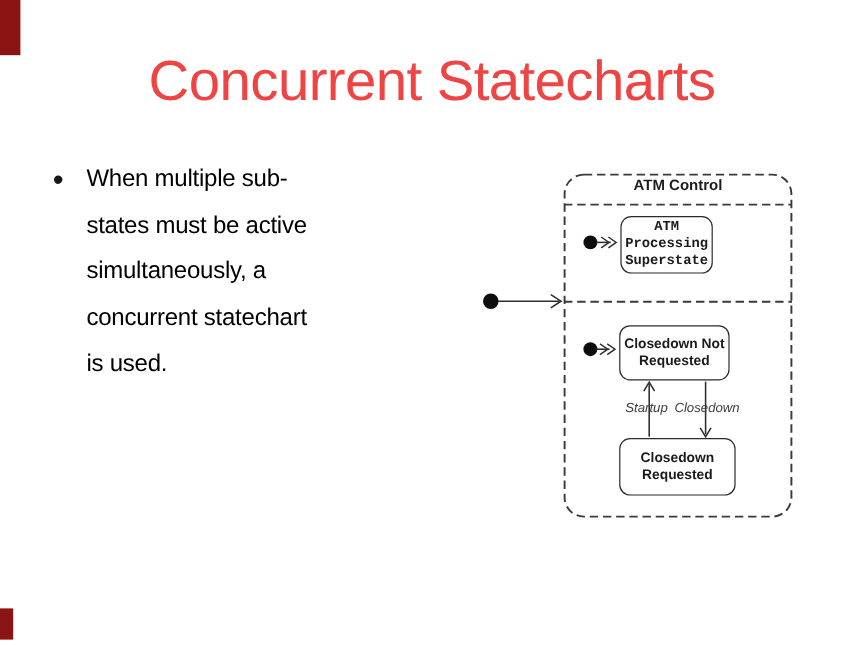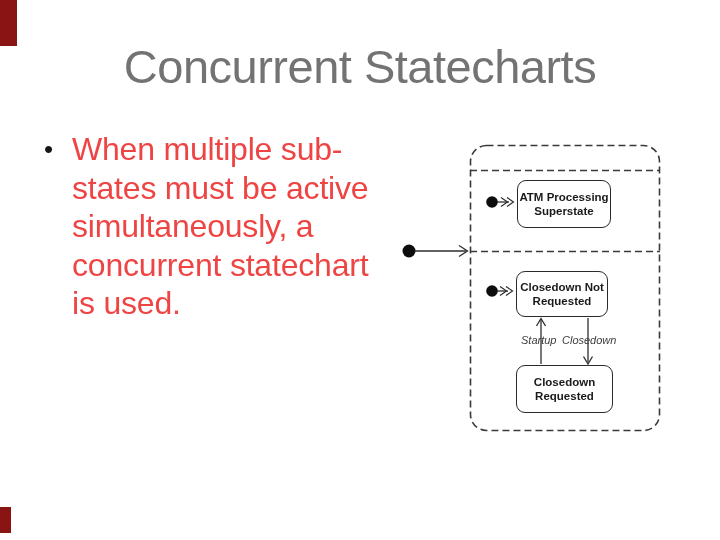--- a/index.html
+++ b/index.html
@@ -9,50 +9,50 @@
   }
   
   .decor{position:absolute;left:0;}
   #decor-top{top:0;width:17px;height:46px;}
   #decor-bottom{top:507px;width:11px;height:26px;}
 
   
   #title{
     position:absolute;left:0;top:38px;width:720px;
     text-align:center;font-size:47px;line-height:58px;
-    color:#737373;letter-spacing:-0.5px;white-space:nowrap;
+    color:#ef4444;letter-spacing:-0.5px;white-space:nowrap;
   }
 
   
   #body{
     position:absolute;left:44px;top:130px;width:352px;
     display:flex;align-items:flex-start;
   }
   #bullet-glyph{
     width:28px;flex:0 0 28px;font-size:26px;line-height:38.5px;color:#161616;
   }
   #body-text{
-    font-size:32px;line-height:38.5px;color:#ef4444;
+    font-size:20px;line-height:38.5px;color:#000000;
     white-space:pre-line;letter-spacing:-0.2px;
   }
 
   
   #diagram-svg{position:absolute;left:0;top:0;width:720px;height:540px;}
 
   .frame-label{
     position:absolute;left:470px;top:147px;width:190px;
     text-align:center;font-size:12.5px;font-weight:bold;color:#1d1d1d;
   }
   .state{
     position:absolute;background:#fff;border:1.5px solid #2b2b2b;border-radius:9px;
     display:flex;align-items:center;justify-content:center;text-align:center;
     font-size:11.5px;font-weight:bold;line-height:14px;color:#1a1a1a;
     white-space:pre-line;box-sizing:border-box;
   }
-  #state-atm-processing{left:517px;top:180px;width:94px;height:48px;}
+  #state-atm-processing{left:517px;top:180px;width:77px;height:48px;font-family:Liberation Mono, monospace;}
   #state-closedown-not{left:516px;top:271px;width:92px;height:46px;}
   #state-closedown-req{left:516px;top:365px;width:97px;height:48px;}
 
   .transition-label{
     position:absolute;top:334px;font-size:11px;color:#3d3d3d;white-space:nowrap;font-style:italic;
   }
   #label-startup{left:521px;}
   #label-closedown{left:562px;}
 </style>
 </head>
@@ -96,20 +96,21 @@
     <polyline points="500,286.5 506.5,291 500,295.5" fill="none" stroke="#2e2e2e" stroke-width="1.2"></polyline>
     <polyline points="506,286.5 512.5,291 506,295.5" fill="none" stroke="#2e2e2e" stroke-width="1.2"></polyline>
 
     <line x1="541" y1="364" x2="541" y2="320" stroke="#2e2e2e" stroke-width="1.3"></line>
     <polyline points="536.5,326 541,318.5 545.5,326" fill="none" stroke="#2e2e2e" stroke-width="1.3"></polyline>
 
     <line x1="588" y1="318" x2="588" y2="362" stroke="#2e2e2e" stroke-width="1.3"></line>
     <polyline points="583.5,356.5 588,364 592.5,356.5" fill="none" stroke="#2e2e2e" stroke-width="1.3"></polyline>
   </svg>
 
+  <div class="frame-label">ATM Control</div>
 
   <div id="state-atm-processing" class="state">ATM Processing
 Superstate</div>
   <div id="state-closedown-not" class="state">Closedown Not
 Requested</div>
   <div id="state-closedown-req" class="state">Closedown
 Requested</div>
 
   <div id="label-startup" class="transition-label">Startup</div>
   <div id="label-closedown" class="transition-label">Closedown</div>

